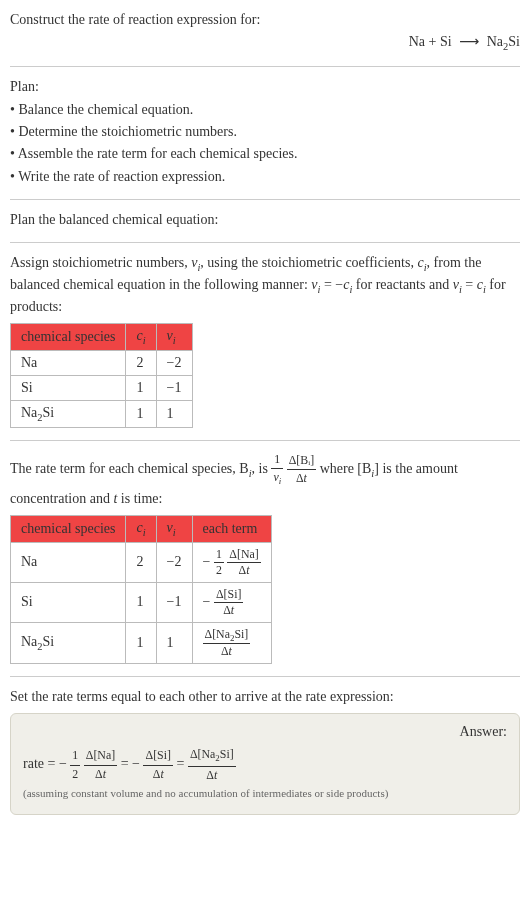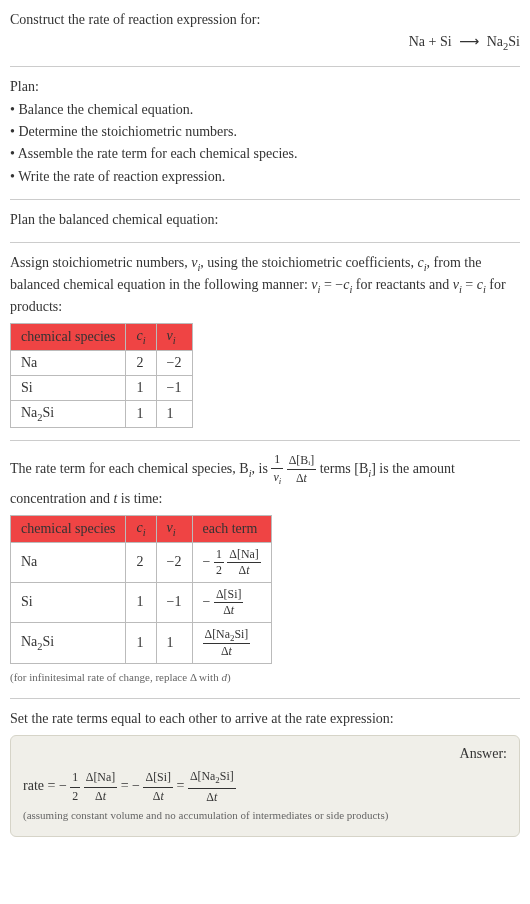--- a/index.html
+++ b/index.html
@@ -87,21 +87,21 @@
 </div>
 
 <hr>
 
 <div class="section">
   <div class="line">
     <span>The rate term for each chemical species, B</span><sub class="italic">i</sub><span>, is </span>
     <span class="frac"><span class="num">1</span><span class="den"><span class="italic">ν</span><sub class="italic">i</sub></span></span>
     <span> </span>
     <span class="frac"><span class="num">Δ[Bᵢ]</span><span class="den">Δ<span class="italic">t</span></span></span>
-    <span> terms [B</span><sub class="italic">i</sub><span>] is the amount concentration and </span><span class="italic">t</span><span> is time:</span>
+    <span> where [B</span><sub class="italic">i</sub><span>] is the amount concentration and </span><span class="italic">t</span><span> is time:</span>
   </div>
 
   <table>
     <tbody>
         <tr>
       <th>chemical species</th>
       <th><span class="italic">c</span><sub class="italic">i</sub></th>
       <th><span class="italic">ν</span><sub class="italic">i</sub></th>
       <th>each term</th>
     </tr>
@@ -128,21 +128,20 @@
     <tr>
       <td>Na<sub>2</sub>Si</td>
       <td>1</td>
       <td>1</td>
       <td class="ratecell">
         <span class="frac"><span class="num">Δ[Na<sub>2</sub>Si]</span><span class="den">Δ<span class="italic">t</span></span></span>
       </td>
     </tr>
   </tbody>
     </table>
-  <div class="small line">(for infinitesimal rate of change, replace Δ with <span class="italic">d</span>)</div>
 </div>
 
 <hr>
 
 <div class="section">
   <div class="line">Set the rate terms equal to each other to arrive at the rate expression:</div>
   <div class="answer-box">
     <div class="label">Answer:</div>
     <div class="indent line">
       <span>rate = </span>

